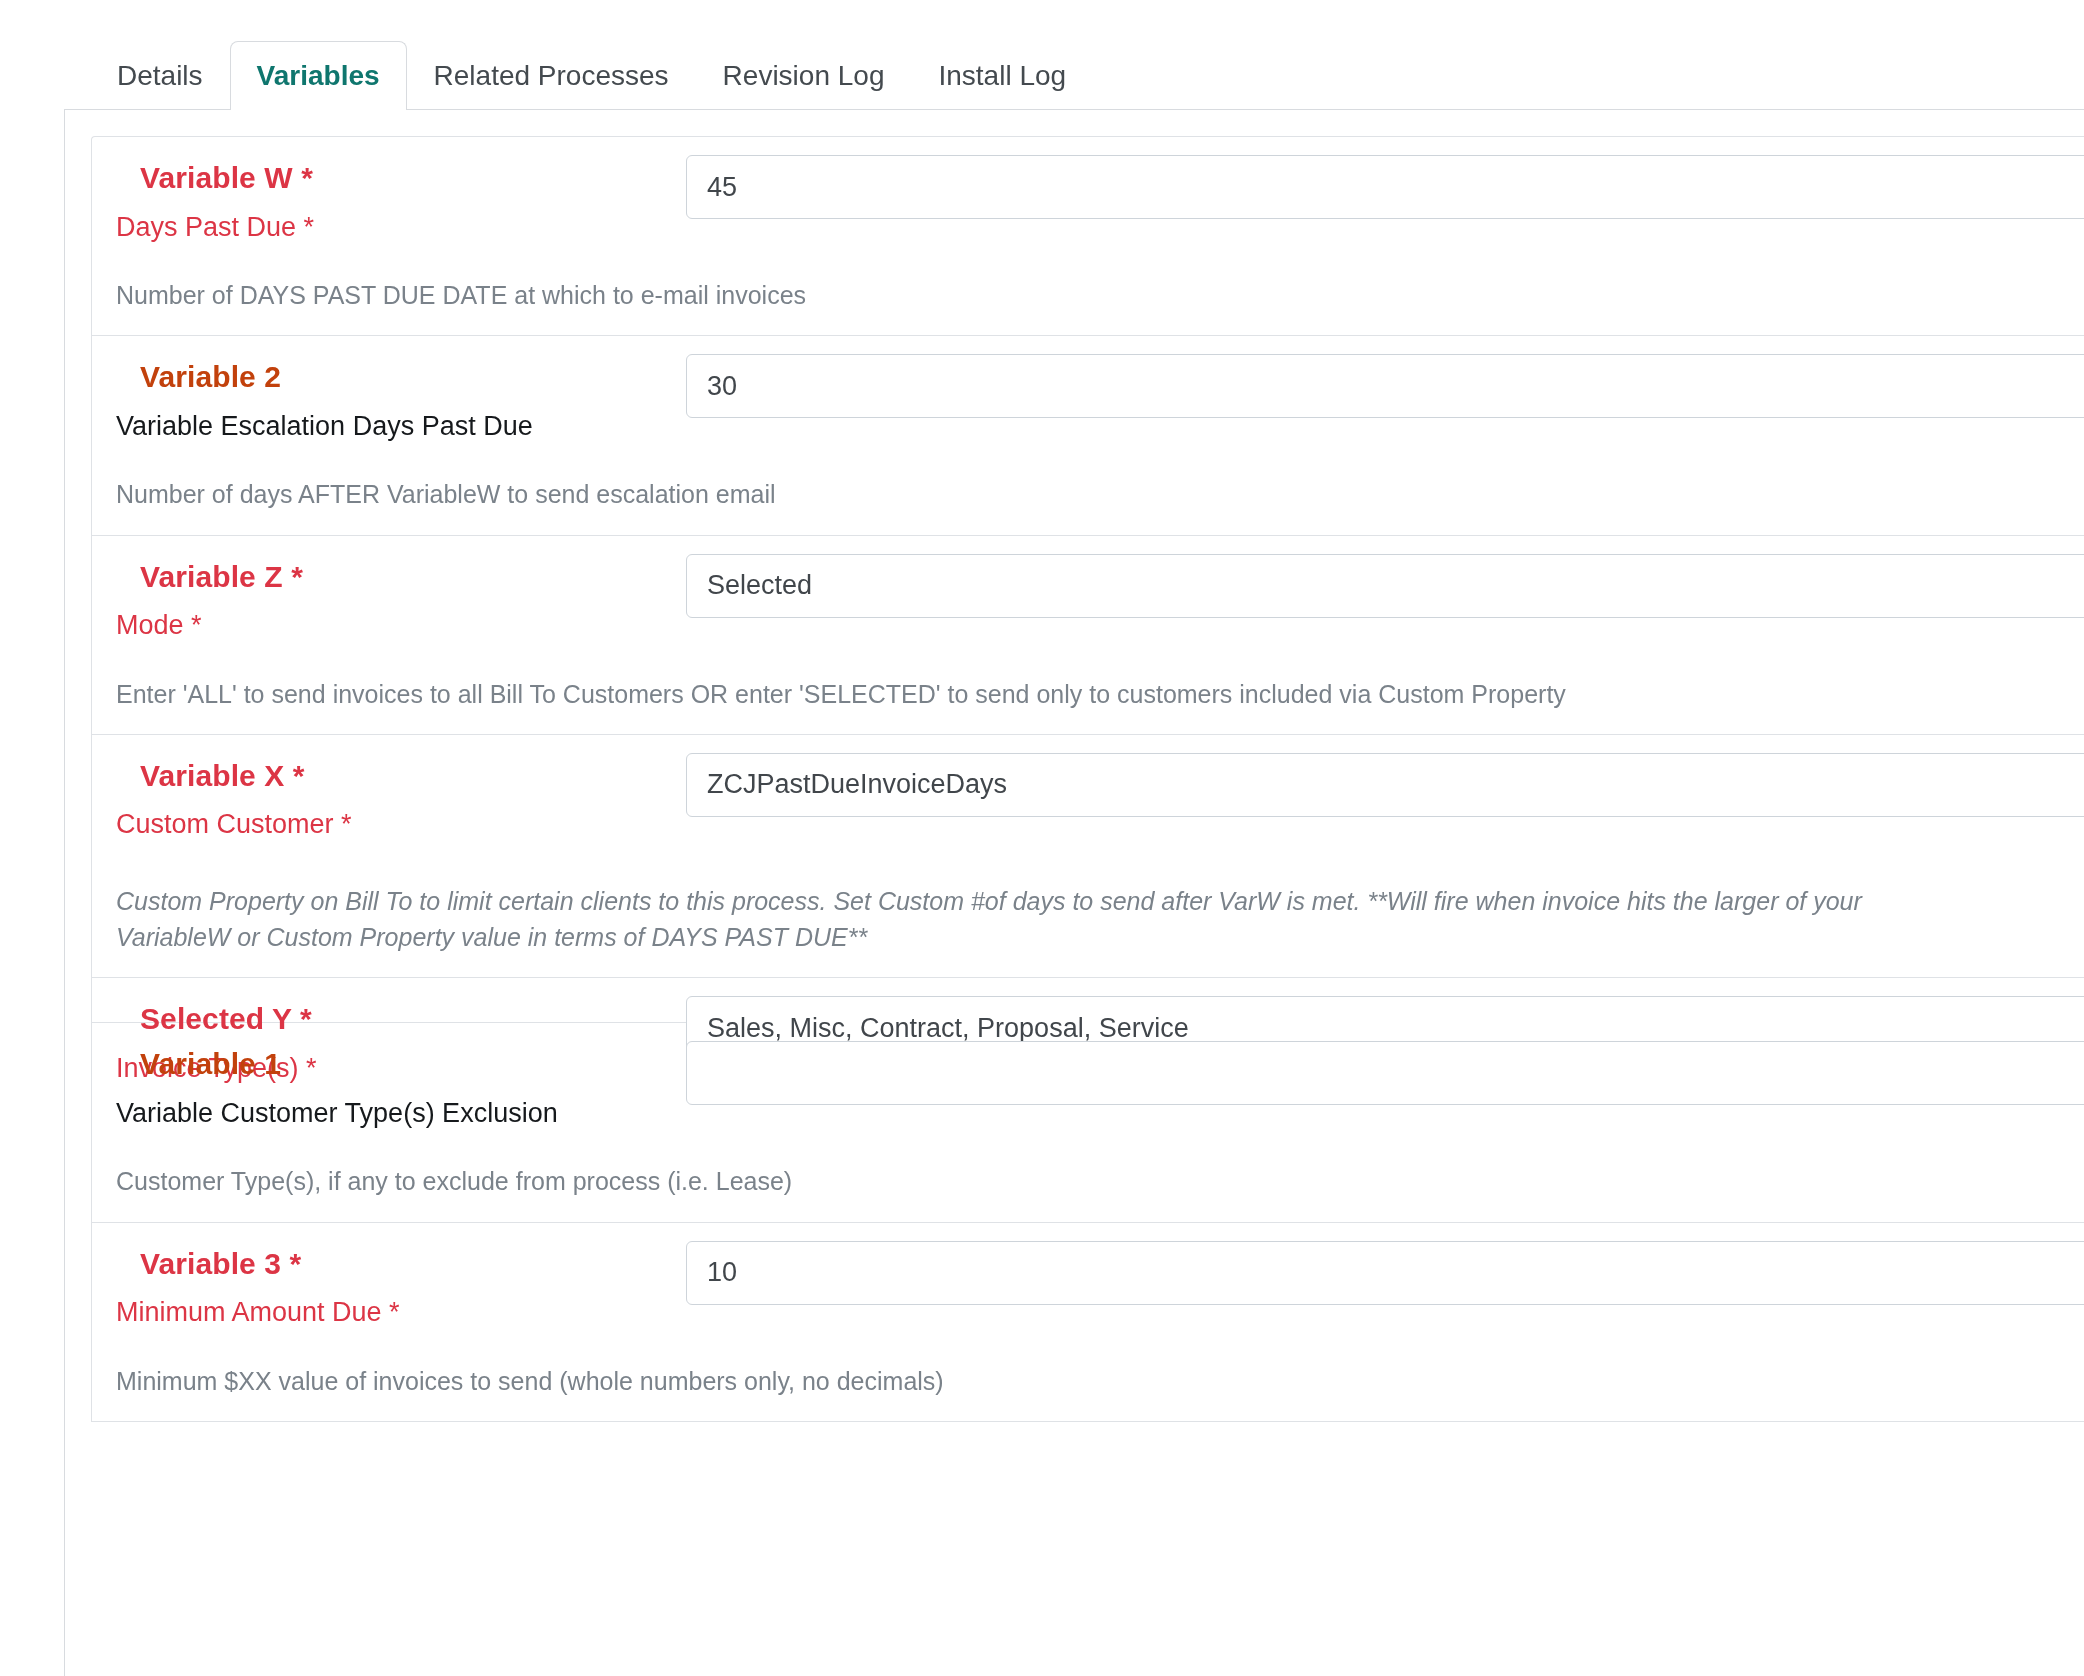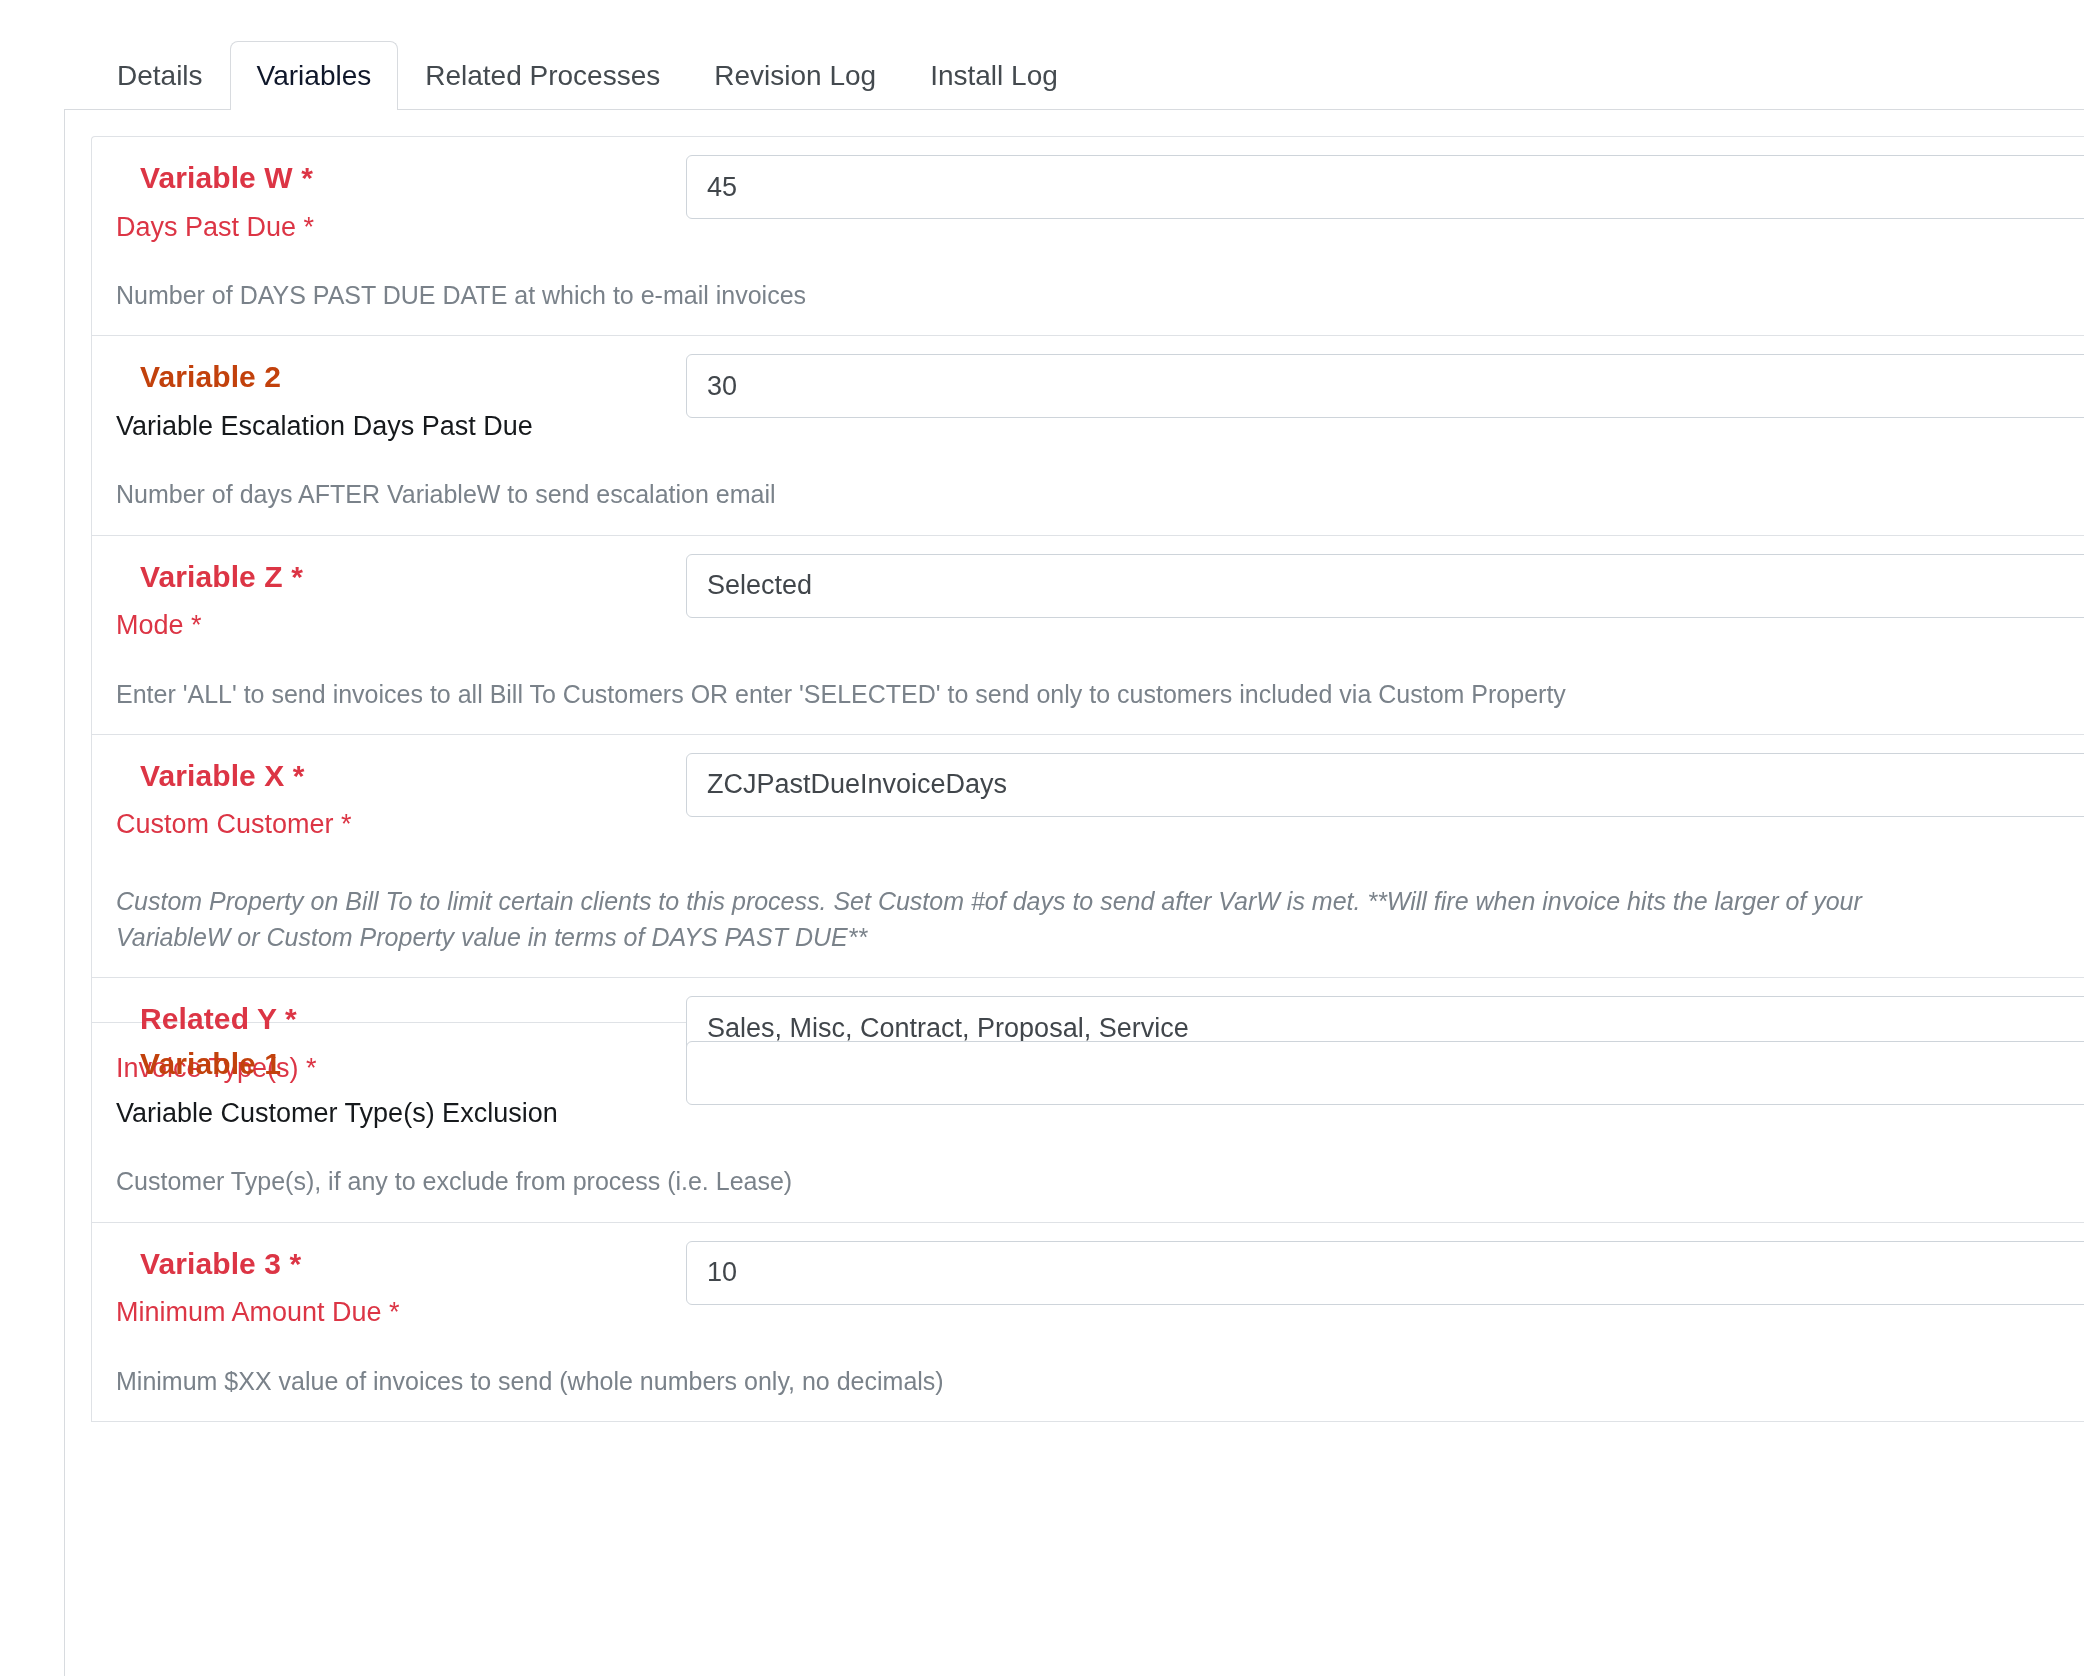--- a/index.html
+++ b/index.html
@@ -36,22 +36,22 @@
     line-height: 1;
     border: 1px solid transparent;
     border-bottom: none;
     border-radius: 8px 8px 0 0;
     background: transparent;
     position: relative;
     white-space: nowrap;
     cursor: pointer;
   }
   .tab.active {
-    color: #0f172a;
-    font-weight: normal;
+    color: #0f766e;
+    font-weight: bold;
     background: #ffffff;
     border-color: #d8dbdf;
     z-index: 3;
   }
 
   
   .outer-card {
     position: absolute;
     left: 64px;
     top: 109px;
@@ -205,21 +205,21 @@
               <div class="var-sub">Custom Customer *</div>
             </div>
             <div class="field-wrap"><input class="field" type="text" placeholder="" value="ZCJPastDueInvoiceDays" style=""></div>
             <div class="desc two-line">Custom Property on Bill To to limit certain clients to this process. Set Custom #of days to send after VarW is met. **Will fire when invoice hits the larger of your VariableW or Custom Property value in terms of DAYS PAST DUE**</div>
             <div class="spacer-bottom"></div>
           </div>
         </div>
         <div class="var-row req">
           <div class="row-inner">
             <div class="labels">
-              <div class="var-title">Related Y *</div>
+              <div class="var-title">Selected Y *</div>
               <div class="var-sub">Invoice Type(s) *</div>
             </div>
             <div class="field-wrap"><input class="field" type="text" placeholder="" value="Sales, Misc, Contract, Proposal, Service" style=""></div>
             <div class="spacer-bottom"></div>
           </div>
         </div>
         <div class="var-row opt">
           <div class="row-inner">
             <div class="labels">
               <div class="var-title">Variable 1</div>

